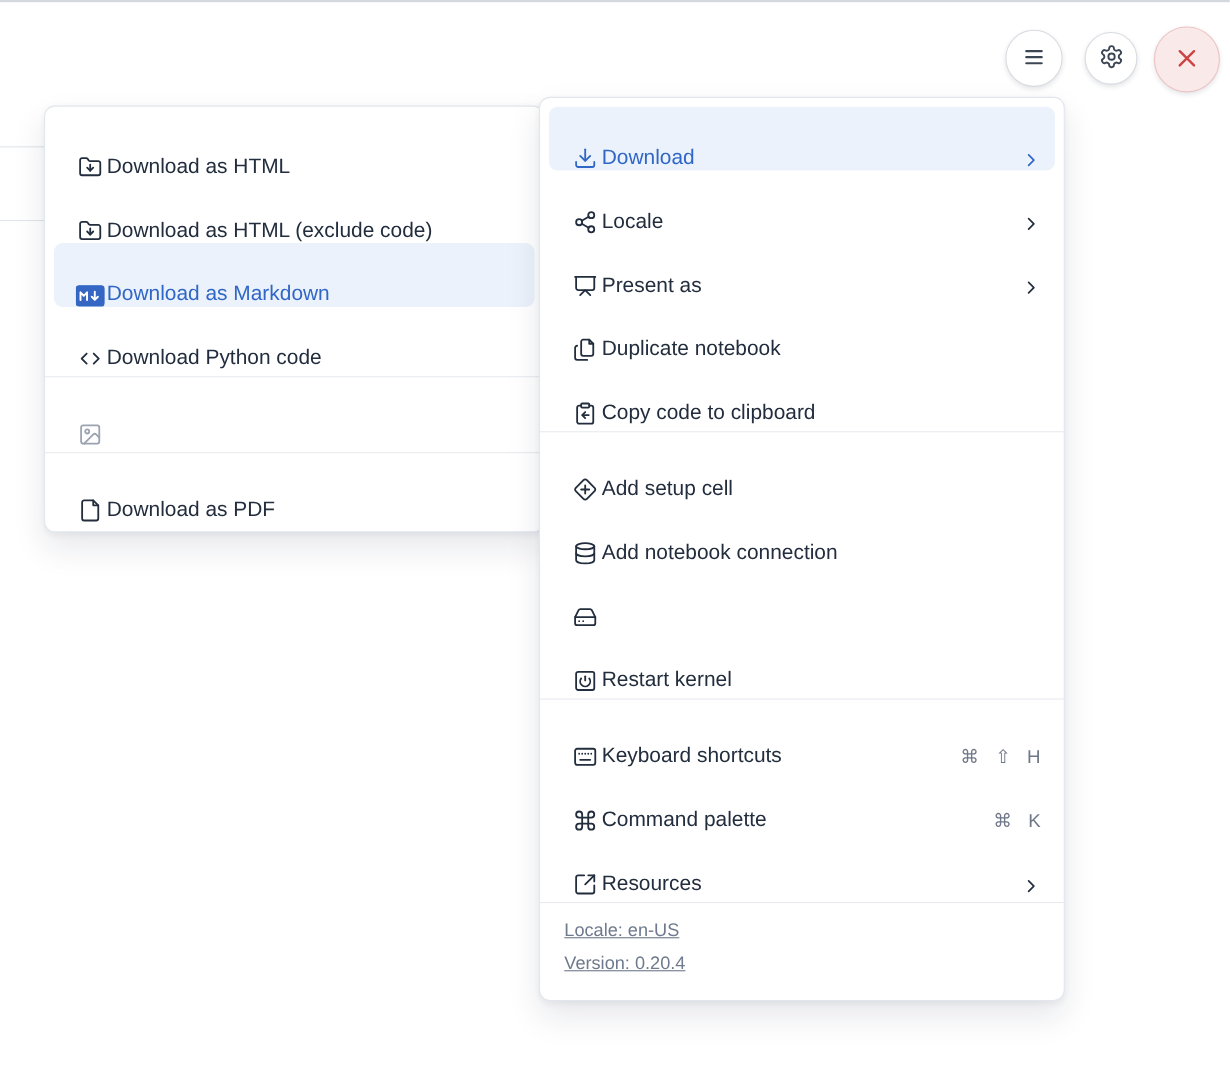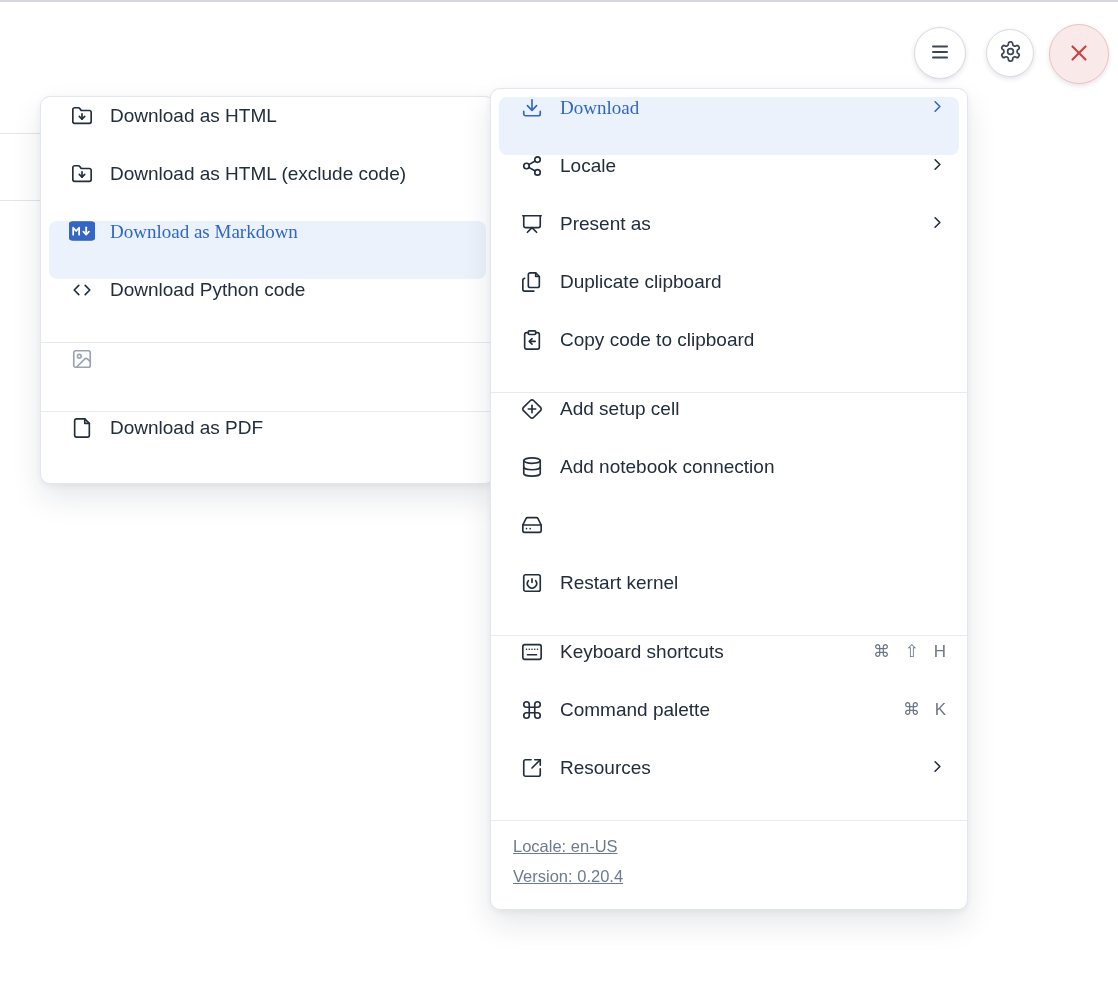--- a/index.html
+++ b/index.html
@@ -23,27 +23,27 @@
   .circle-btn svg { stroke:#3d4654; }
   .btn-shutdown svg { stroke:#cc4343; }
 
   
   .menu { position:absolute; background:#fff; border:1px solid #e2e6ee;
     border-radius:10px; padding:8px 0;
     box-shadow:0 2px 6px rgba(20,30,55,.06), 0 14px 30px rgba(20,30,55,.10); }
   .submenu   { left:40px;  top:96px; width:455px; z-index:5; }
   .main-menu { left:490px; top:88px; width:478px; z-index:6; }
 
-  .item { display:flex; align-items:flex-start; height:58px; margin:0 8px;
-    padding:0 12px 0 20px; gap:15px; border-radius:8px; font-size:19px;
+  .item { display:flex; align-items:flex-end; height:58px; margin:0 8px;
+    padding:0 12px 0 20px; gap:2px; border-radius:8px; font-size:19px;
     color:#222d3d; cursor:pointer; }
   .item .icn { width:26px; display:flex; align-items:center; justify-content:center; flex:none; }
   .item .icn svg { stroke:currentColor; }
   .item .lbl { flex:1; white-space:nowrap; overflow:hidden; }
-  .item.active { background:#ebf2fb; color:#3066c5;font-family:Liberation Serif, serif; }
+  .item.active { background:#ebf2fb; color:#3066c5; }
   .item.disabled { color:#9aa3b1; cursor:default; }
   .chev { display:flex; flex:none; align-items:center; }
   .chev svg { stroke:currentColor; }
   .short { flex:none; font-size:17px; color:#6f7888; word-spacing:8px; letter-spacing:1px; }
 
   .sep { height:1px; background:#e8eaef; margin:5px 0; }
 
   .menu-footer { padding:11px 22px 4px; font-size:16.5px; color:#6e7a8d;text-decoration:underline; }
   .menu-footer div { margin-bottom:11px; }
 </style>
@@ -207,21 +207,21 @@
     </div>
 
     <div class="item">
       <span class="icn">
         <svg width="22" height="22" viewBox="0 0 24 24" fill="none" stroke-width="1.8" stroke-linecap="round" stroke-linejoin="round">
             <path d="M16 2H10a2 2 0 0 0-2 2v12a2 2 0 0 0 2 2h8a2 2 0 0 0 2-2V6Z"></path>
             <path d="M16 2v4h4"></path>
             <path d="M4 8c-1.1 0-2 .9-2 2v10c0 1.1.9 2 2 2h10"></path>
           </svg>
       </span>
-      <span class="lbl">Duplicate clipboard</span>
+      <span class="lbl">Duplicate notebook</span>
     </div>
 
     <div class="item">
       <span class="icn">
         <svg width="22" height="22" viewBox="0 0 24 24" fill="none" stroke-width="1.8" stroke-linecap="round" stroke-linejoin="round">
             <path d="M16 4h2a2 2 0 0 1 2 2v14a2 2 0 0 1-2 2H6a2 2 0 0 1-2-2V6a2 2 0 0 1 2-2h2"></path>
             <rect x="8" y="2" width="8" height="4" rx="1"></rect>
             <path d="M15.5 13.5h-6"></path>
             <path d="m12 10.5-3 3 3 3"></path>
           </svg>

